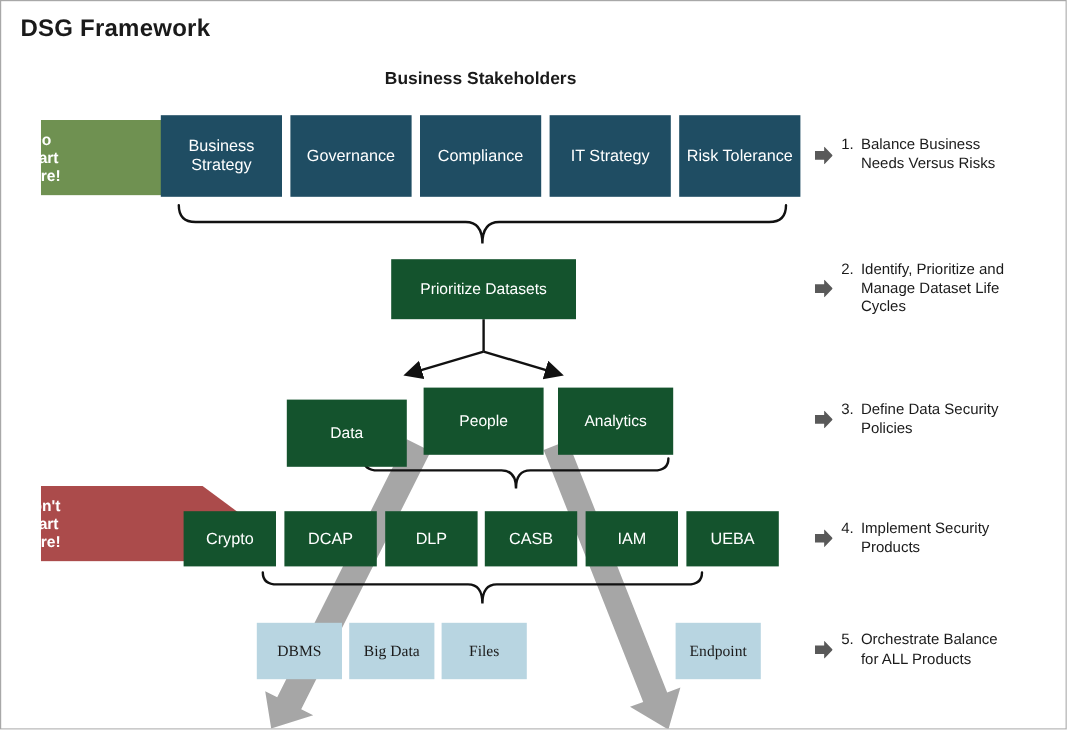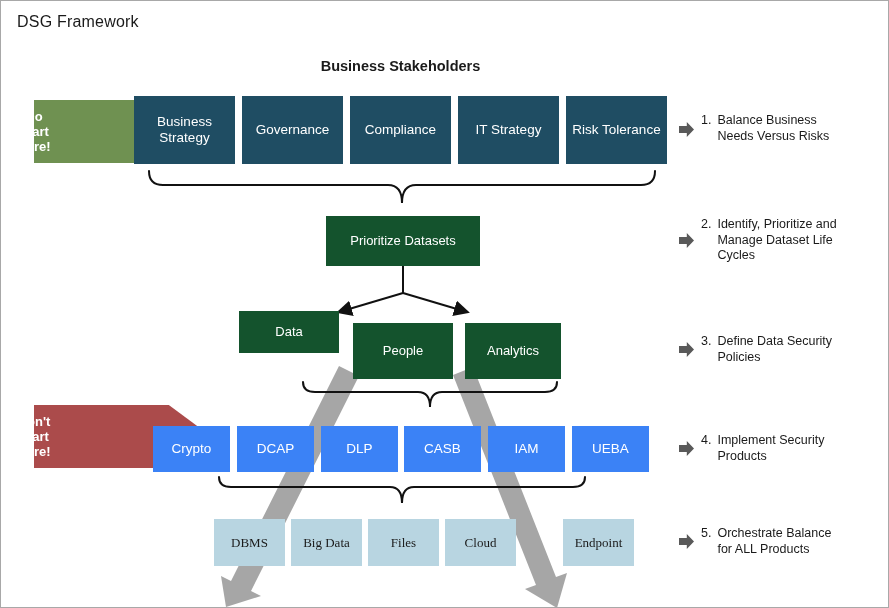--- a/index.html
+++ b/index.html
@@ -2,28 +2,28 @@
 <html><head>
 <meta charset="utf-8">
 <style>
   html,body{margin:0;padding:0;background:#e8e8e8;font-family:"Liberation Sans",sans-serif;}
   #canvas{
     position:relative;width:889px;height:608px;background:#ffffff;
     border:1px solid #a8a8a8;box-sizing:border-box;overflow:hidden;
     color:#1a1a1a;
   }
   .abs{position:absolute;}
-  #title{left:16px;top:12px;font-size:16px;font-weight:normal;letter-spacing:.2px;z-index:3;}
+  #title{left:16px;top:12px;font-size:20px;font-weight:bold;letter-spacing:.2px;z-index:3;}
   #stakeholders-header{left:133px;top:57px;width:533px;text-align:center;font-size:14.5px;font-weight:bold;z-index:3;}
 
   .box{display:flex;align-items:center;justify-content:center;text-align:center;
        color:#fff;z-index:2;line-height:1.2;padding:2px 4px;box-sizing:border-box;}
   .navy{background:#1f4d63;font-size:13.5px;}
   .slate{background:#14532d;font-size:13px;}
-  .medblue{background:#3b82f6;font-size:13.5px;}
+  .medblue{background:#14532d;font-size:13.5px;}
   .lightblue{background:#b8d5e1;color:#1b1b1b;font-size:13px;font-family:Liberation Serif, serif;}
 
   .badge{z-index:2;display:flex;flex-direction:column;align-items:center;justify-content:center;
          color:#fff;font-weight:bold;font-size:13px;line-height:1.18;
          clip-path:polygon(0 0,76% 0,100% 50%,76% 100%,0 100%);
          padding-right:20%;box-sizing:border-box;text-align:center;}
   .badge-green{background:#6f9151;}
   .badge-red{background:#ab4b4b;}
 
   .step{z-index:3;display:flex;gap:6px;font-size:12.5px;line-height:1.25;}
@@ -75,35 +75,34 @@
   </div>
 
   <div class="abs box navy" style="left:133px;top:95px;width:101px;height:68px;">Business Strategy</div>
   <div class="abs box navy" style="left:241px;top:95px;width:101px;height:68px;">Governance</div>
   <div class="abs box navy" style="left:349px;top:95px;width:101px;height:68px;">Compliance</div>
   <div class="abs box navy" style="left:457px;top:95px;width:101px;height:68px;">IT Strategy</div>
   <div class="abs box navy" style="left:565px;top:95px;width:101px;height:68px;">Risk Tolerance</div>
 
   <div class="abs box slate" style="left:325px;top:215px;width:154px;height:50px;">Prioritize Datasets</div>
 
-  <div class="abs box slate" style="left:238px;top:310px;width:100px;height:42px;">Data</div>
+  <div class="abs box slate" style="left:238px;top:332px;width:100px;height:56px;">Data</div>
   <div class="abs box slate" style="left:352px;top:322px;width:100px;height:56px;">People</div>
   <div class="abs box slate" style="left:464px;top:322px;width:96px;height:56px;">Analytics</div>
 
   <div class="abs box medblue" style="left:152px;top:425px;width:77px;height:46px;">Crypto</div>
   <div class="abs box medblue" style="left:236px;top:425px;width:77px;height:46px;">DCAP</div>
   <div class="abs box medblue" style="left:320px;top:425px;width:77px;height:46px;">DLP</div>
   <div class="abs box medblue" style="left:403px;top:425px;width:77px;height:46px;">CASB</div>
   <div class="abs box medblue" style="left:487px;top:425px;width:77px;height:46px;">IAM</div>
   <div class="abs box medblue" style="left:571px;top:425px;width:77px;height:46px;">UEBA</div>
 
   <div class="abs box lightblue" style="left:213px;top:518px;width:71px;height:47px;">DBMS</div>
   <div class="abs box lightblue" style="left:290px;top:518px;width:71px;height:47px;">Big Data</div>
   <div class="abs box lightblue" style="left:367px;top:518px;width:71px;height:47px;">Files</div>
-  <div class="abs box lightblue" style="left:444px;top:518px;width:71px;height:47px;">Cloud</div>
   <div class="abs box lightblue" style="left:520px;top:518px;width:71px;height:47px;margin-left:42px;">Endpoint</div>
 
   <div class="abs step-arrow" style="left:678px;top:121px;"></div>
   <div class="abs step" style="left:700px;top:112px;">
     <span class="num">1.</span>
     <span class="txt">Balance Business Needs Versus Risks</span>
   </div>
 
   <div class="abs step-arrow" style="left:678px;top:232px;"></div>
   <div class="abs step" style="left:700px;top:216px;">

